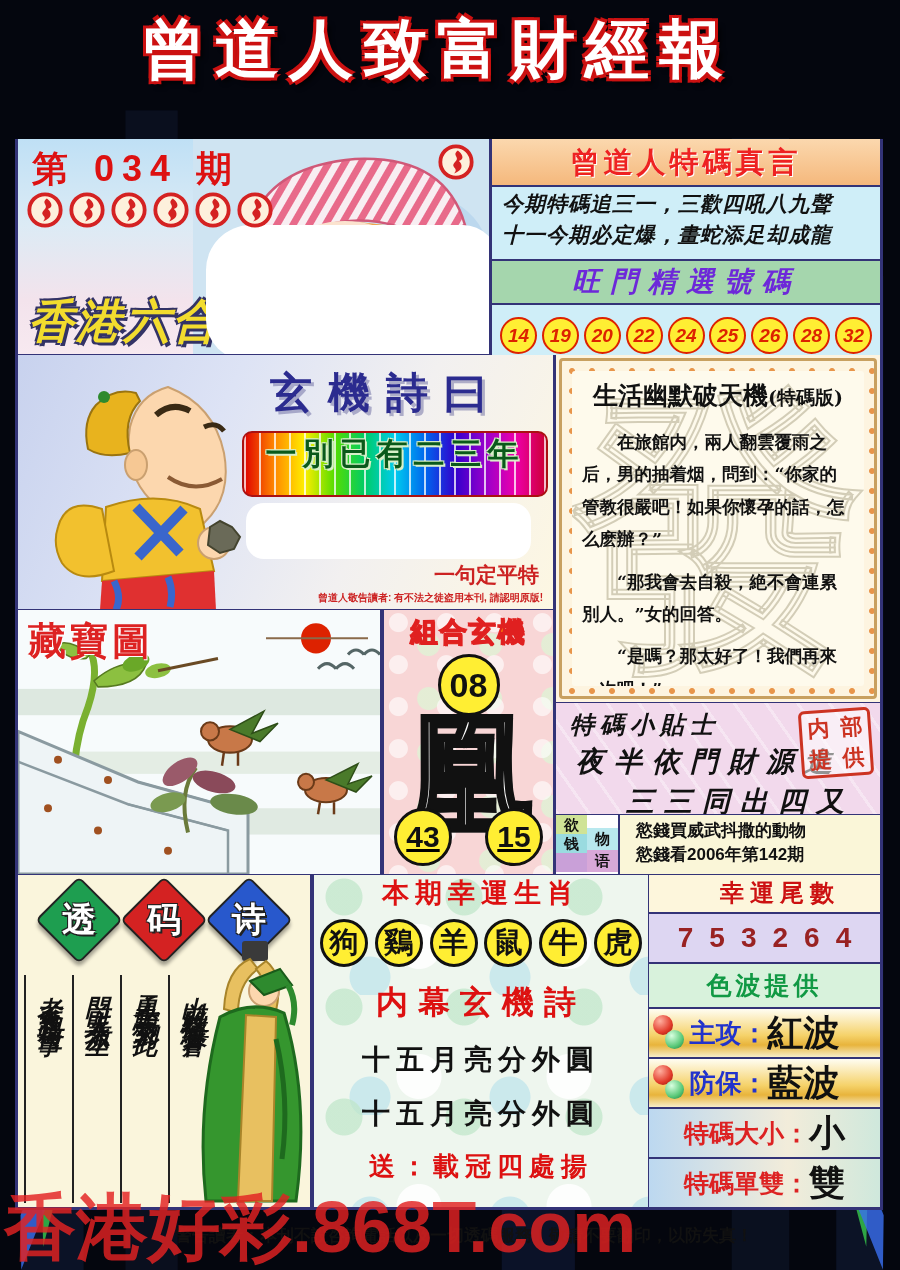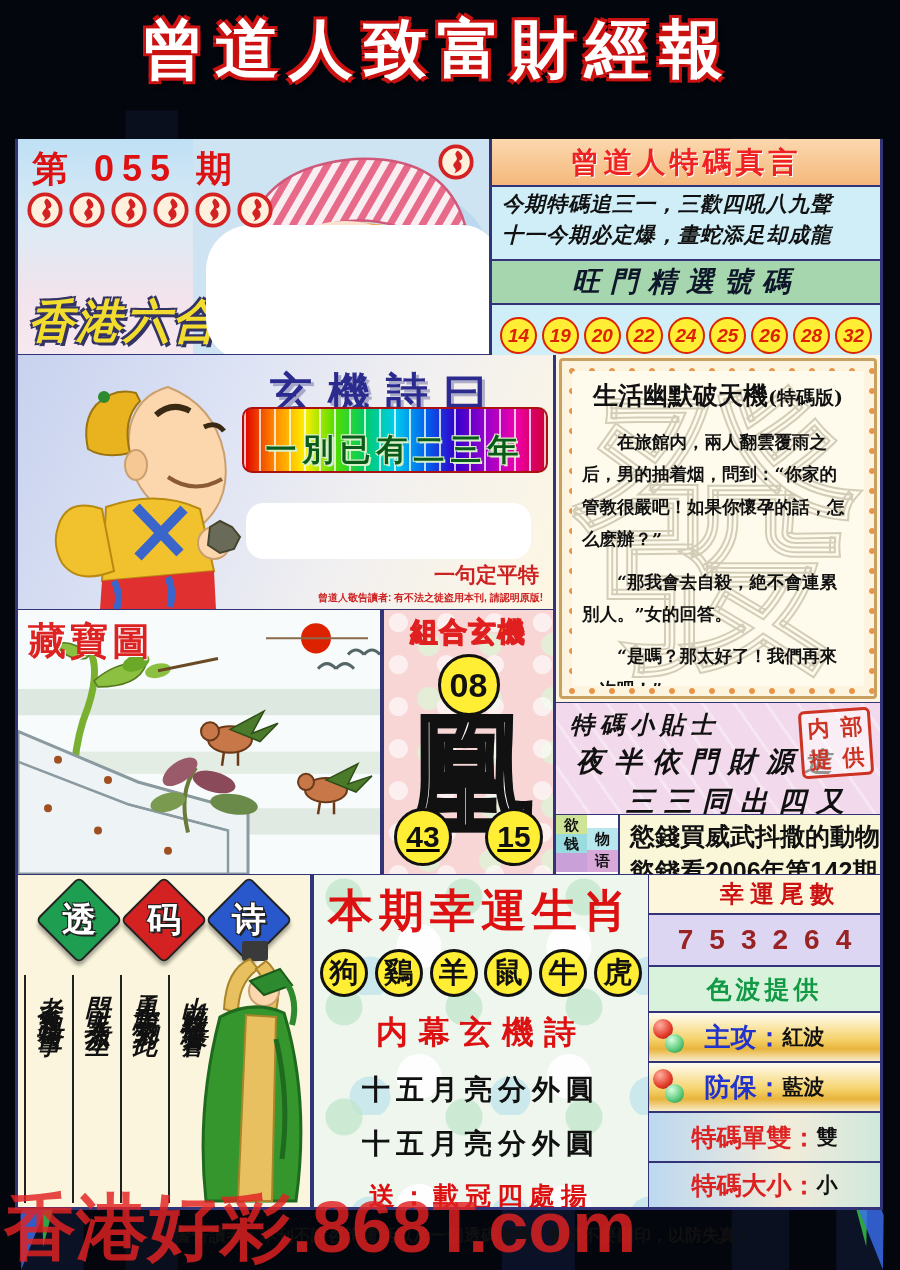--- a/index.html
+++ b/index.html
@@ -28,34 +28,34 @@
     text-shadow:-2px -2px 0 #333366,2px -2px 0 #333366,-2px 2px 0 #333366,3px 3px 0 #333366;}
 
   
   .topright{left:489px;top:139px;width:394px;height:222px;border:3px solid #333377;border-top:none;border-left:3px solid #333377;
     background:#cfeef8;overflow:hidden;}
   .truth-head{height:46px;background:linear-gradient(180deg,#fbd8ae,#f5b87c);border-bottom:2px solid #333377;
     text-align:center;font-size:29px;font-weight:bold;color:#ee2222;line-height:46px;letter-spacing:4px;
     text-shadow:1px 1px 0 #ffffff;}
   .truth-line{font-size:21px;font-weight:bold;font-style:italic;color:#111111;padding:3px 6px 0 10px;letter-spacing:1px;white-space:nowrap;}
   .hot-head{margin-top:10px;height:42px;background:#a5d6ad;border-top:2px solid #333377;border-bottom:2px solid #333377;
-    text-align:center;font-size:28px;font-weight:bold;font-style:italic;color:#0f172a;line-height:42px;letter-spacing:10px;}
+    text-align:center;font-size:28px;font-weight:bold;font-style:italic;color:#6d28d9;line-height:42px;letter-spacing:10px;}
   .numrow{display:flex;justify-content:space-between;padding:12px 8px 0 8px;}
   .numball{width:37px;height:37px;border-radius:50%;background:#ffee33;border:2px solid #dd2200;
     display:flex;align-items:center;justify-content:center;font-size:19px;font-weight:bold;color:#dd2200;box-sizing:border-box;font-style:italic;}
 
   
   .midleft{left:15px;top:355px;width:541px;height:257px;border:3px solid #333377;border-top:none;
     background:linear-gradient(115deg,#c8d2ee 0%,#dde3f5 35%,#f2f0f0 65%,#fdf7e2 100%);overflow:hidden;}
   .oldman{position:absolute;left:0;top:2px;width:238px;height:253px;}
   .mystic-title{position:absolute;left:252px;top:10px;font-size:42px;font-weight:bold;color:#2b2b8f;letter-spacing:16px;white-space:nowrap;
     text-shadow:3px 3px 0 rgba(90,90,150,.45);}
-  .rainbow{position:absolute;left:224px;top:52px;width:302px;height:62px;border-radius:10px;border:2px solid #aa1111;
+  .rainbow{position:absolute;left:224px;top:76px;width:302px;height:62px;border-radius:10px;border:2px solid #aa1111;
     background:linear-gradient(90deg,#e00000,#ff8800,#ffee00,#55dd00,#00cc66,#00ccee,#0066ee,#3300cc,#9900cc,#ee00aa,#cc0033);
-    overflow:hidden;display:flex;align-items:flex-end;justify-content:center;}
+    overflow:hidden;display:flex;align-items:flex-start;justify-content:center;}
   .rainbow:before{content:"";position:absolute;inset:0;
     background:repeating-linear-gradient(90deg,rgba(255,255,255,.75) 0 2px,rgba(255,255,255,0) 2px 15px);}
   .verse{position:relative;font-size:31px;font-weight:bold;color:#0a5a1a;letter-spacing:6px;white-space:nowrap;
     text-shadow:-1px -1px 0 #d8f0c8,1px -1px 0 #d8f0c8,-1px 1px 0 #d8f0c8,2px 2px 0 #d8f0c8;}
   .blob-mid{left:228px;top:148px;width:285px;height:56px;border-radius:18px;}
   .tagline{position:absolute;right:14px;top:206px;font-size:21px;font-weight:bold;color:#cc2222;}
   .notice{position:absolute;right:10px;bottom:4px;font-size:10px;font-weight:bold;color:#cc2222;white-space:nowrap;}
 
   
   .humor{left:553px;top:355px;width:330px;height:350px;border:3px solid #333377;border-top:none;
@@ -109,21 +109,21 @@
   
   .wish{left:553px;top:815px;width:330px;height:62px;border:3px solid #333377;border-top:none;background:#faf6d8;display:flex;overflow:hidden;}
   .wish-labels{position:relative;width:62px;border-right:2px solid #333377;background:#fefefe;flex:none;}
   .wish-cell{position:absolute;width:31px;height:20px;display:flex;align-items:center;justify-content:center;
     font-size:15px;font-weight:bold;color:#111;font-family:"DejaVu Serif",serif;}
   .wc-yu{left:0;top:0;background:#cfe396;}
   .wc-qian{left:0;top:19px;background:#9adbe0;}
   .wc-pur{left:0;top:38px;height:19px;background:#c9a0d8;}
   .wc-wu{left:31px;top:13px;height:22px;background:#b8e8ee;}
   .wc-yu2{left:31px;top:35px;height:22px;background:#d8a8d8;}
-  .wish-text{flex:1;padding:4px 0 0 10px;font-size:25px;font-weight:bold;color:#111;line-height:1.4;white-space:nowrap;}
+  .wish-text{flex:1;padding:4px 0 0 16px;font-size:17px;font-weight:bold;color:#111;line-height:1.4;white-space:nowrap;}
 
   
   .codepoem{left:15px;top:875px;width:298px;height:335px;border:3px solid #333377;border-top:none;background:#faf5dc;overflow:hidden;}
   .diamond-row{display:flex;justify-content:space-around;padding:14px 18px 0 18px;}
   .diamond{width:58px;height:58px;transform:rotate(45deg);border:2px solid #222;border-radius:6px;
     display:flex;align-items:center;justify-content:center;box-shadow:3px 3px 4px rgba(0,0,0,.35);}
   .diamond span{transform:rotate(-45deg);font-size:34px;font-weight:bold;color:#fff;
     text-shadow:-1px -1px 0 #222,1px -1px 0 #222,-1px 1px 0 #222,2px 2px 0 #222;font-family:"DejaVu Serif",serif;}
   .d-green{background:#1e9e50;} .d-red{background:#d42222;} .d-blue{background:#2858cc;}
   .poem-cols{position:absolute;left:6px;top:100px;height:228px;display:flex;}
@@ -131,41 +131,41 @@
     font-size:24px;font-weight:bold;color:#111;padding:2px 7px;font-family:"DejaVu Serif",serif;font-style:italic;letter-spacing:6px;}
   .greenman{position:absolute;right:0;bottom:0;width:130px;height:268px;}
 
   
   .lucky{left:311px;top:875px;width:340px;height:335px;border:3px solid #333377;border-top:none;
     background-color:#eef6ee;
     background-image:radial-gradient(circle at 25% 20%,rgba(190,230,200,.7) 18px,rgba(0,0,0,0) 19px),
                      radial-gradient(circle at 70% 55%,rgba(255,255,255,.9) 22px,rgba(0,0,0,0) 23px),
                      radial-gradient(circle at 40% 85%,rgba(180,225,235,.6) 20px,rgba(0,0,0,0) 21px);
     background-size:120px 110px,150px 130px,140px 120px;text-align:center;overflow:hidden;}
-  .lucky-title{margin-top:6px;font-size:45px;font-weight:bold;color:#dd1111;letter-spacing:6px;white-space:nowrap;}
+  .lucky-title{font-size:27px;font-weight:bold;color:#dd1111;letter-spacing:6px;white-space:nowrap;}
   .zodiac-row{display:flex;justify-content:space-between;padding:8px 6px 0 6px;}
   .zball{width:48px;height:48px;border-radius:50%;background:#ffee33;border:3px solid #111;box-sizing:border-box;
     display:flex;align-items:center;justify-content:center;font-size:29px;font-weight:bold;color:#111;font-family:"DejaVu Serif",serif;}
   .inner-title{margin-top:14px;font-size:32px;font-weight:bold;color:#dd1111;letter-spacing:10px;white-space:nowrap;}
   .lucky-verse{margin-top:16px;font-size:28px;font-weight:bold;color:#111;letter-spacing:6px;white-space:nowrap;}
   .lucky-gift{margin-top:16px;font-size:26px;font-weight:bold;color:#dd1111;letter-spacing:6px;white-space:nowrap;}
 
   
   .rightcol{left:649px;top:875px;width:234px;height:335px;border:3px solid #333377;border-top:none;border-left:none;
     display:flex;flex-direction:column;overflow:hidden;}
   .rc-row{border-top:2px solid #333377;display:flex;align-items:center;justify-content:center;box-sizing:border-box;position:relative;}
   .rc-row:first-child{border-top:none;padding-left:31px;}
   .rc-tail-title{height:38px;background:#fdf6dc;color:#cc1111;font-size:24px;font-weight:bold;letter-spacing:6px;}
   .rc-tails{height:52px;background:#ddd6f2;gap:16px;font-size:28px;font-weight:bold;color:#992222;}
   .rc-wave{height:46px;background:#d8f2dc;color:#119944;font-size:25px;font-weight:bold;letter-spacing:4px;}
   .rc-gold{height:50px;background:linear-gradient(180deg,#fffdf2 0%,#f5d26a 55%,#e8b43c 75%,#f7ecc8 100%);}
   .rc-blue{height:50px;background:linear-gradient(90deg,#bcd8f0,#f2ecda 60%,#cfe8dc);}
   .rc-label-blue{color:#2233cc;font-size:26px;font-weight:bold;}
   .rc-label-red{color:#dd2222;font-size:25px;font-weight:bold;}
-  .rc-val{color:#111;font-size:21px;font-weight:bold;}
+  .rc-val{color:#111;font-size:36px;font-weight:bold;}
   .balls{position:absolute;left:4px;top:6px;width:34px;height:38px;}
   .ball{position:absolute;border-radius:50%;}
   .ball-red{left:0;top:0;width:20px;height:20px;background:radial-gradient(circle at 35% 30%,#ffb0a0,#e23a2a 60%,#8a1408);}
   .ball-green{left:12px;top:15px;width:19px;height:19px;background:radial-gradient(circle at 35% 30%,#d8ffe0,#58c878 60%,#1a7a3a);}
 
   
   .warning{position:absolute;left:175px;top:1224px;font-size:17px;font-weight:bold;color:#111;white-space:nowrap;z-index:2;}
   .watermark{position:absolute;left:4px;top:1180px;font-size:72px;font-weight:bold;color:#e32222;opacity:.82;
     white-space:nowrap;z-index:3;letter-spacing:0px;}
 </style>
@@ -230,21 +230,21 @@
       <path d="M55 98 Q68 28 162 20 Q252 16 272 86 L238 102 Q160 58 88 108 Z" fill="url(#capstripes)" stroke="#d05878" stroke-width="2.5"></path>
       <path d="M55 98 L90 110 Q70 116 58 112 Z" fill="#e86a8a"></path>
       <ellipse cx="152" cy="140" rx="76" ry="58" fill="#fbe3cf"></ellipse>
       <path d="M158 120 q16 -12 30 -2" stroke="#4a3020" stroke-width="4" fill="none"></path>
       <ellipse cx="174" cy="128" rx="6" ry="9" fill="#2a1c10"></ellipse>
       <path d="M120 118 q12 -8 22 -4" stroke="#b87838" stroke-width="3" fill="none"></path>
       <ellipse cx="248" cy="136" rx="12" ry="16" fill="#f6d3b6"></ellipse>
       <path d="M140 178 q14 8 28 2" stroke="#c05858" stroke-width="4" fill="none"></path>
     </svg>
     <div class="blob blob-topleft"></div>
-    <div class="issue">第 055 期</div>
+    <div class="issue">第 034 期</div>
     <div class="flame-row">
       <svg class="flame-icon">
           <use href="#flame"></use>
         </svg>
       <svg class="flame-icon">
           <use href="#flame"></use>
         </svg>
       <svg class="flame-icon">
           <use href="#flame"></use>
         </svg>
@@ -478,26 +478,26 @@
       <span class="rc-val">紅波</span>
     </div>
     <div class="rc-row rc-gold">
       <span class="balls">
           <span class="ball ball-red"></span>
           <span class="ball ball-green"></span>
         </span>
       <span class="rc-label-blue">防保：</span>
       <span class="rc-val">藍波</span>
     </div>
+    <div class="rc-row rc-blue" style="flex:1;">
+      <span class="rc-label-red">特碼大小：</span>
+      <span class="rc-val">小</span>
+    </div>
     <div class="rc-row rc-blue">
       <span class="rc-label-red">特碼單雙：</span>
       <span class="rc-val">雙</span>
     </div>
-    <div class="rc-row rc-blue" style="flex:1;">
-      <span class="rc-label-red">特碼大小：</span>
-      <span class="rc-val">小</span>
-    </div>
   </div>
 
   <div class="warning">警告讀者：本刊不設咨詢電話以及一切透碼服務！敬請不要翻印，以防失真！</div>
   <div class="watermark">香港好彩.868T.com</div>
 
 </div>
 
 </body></html>

